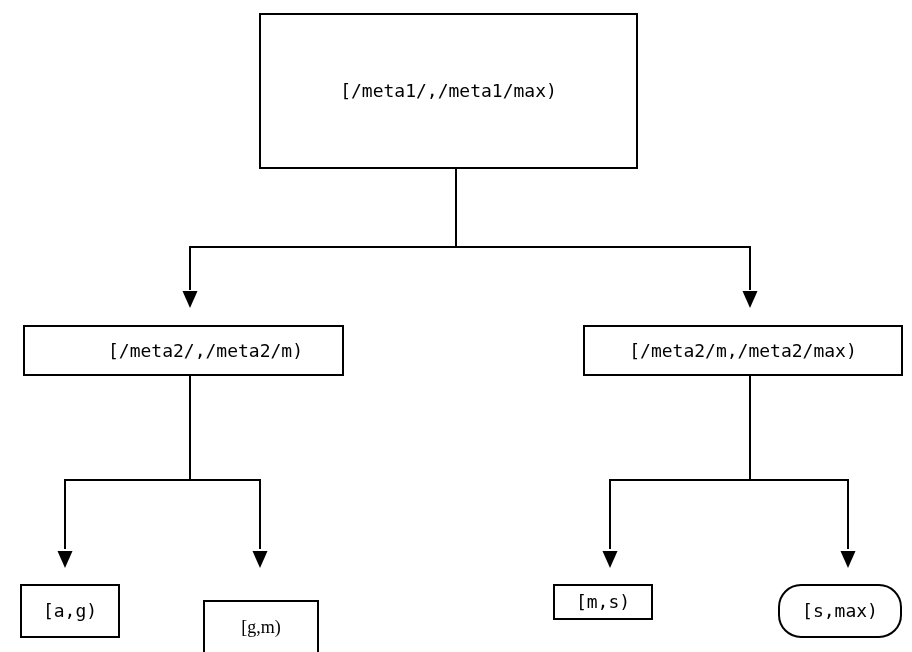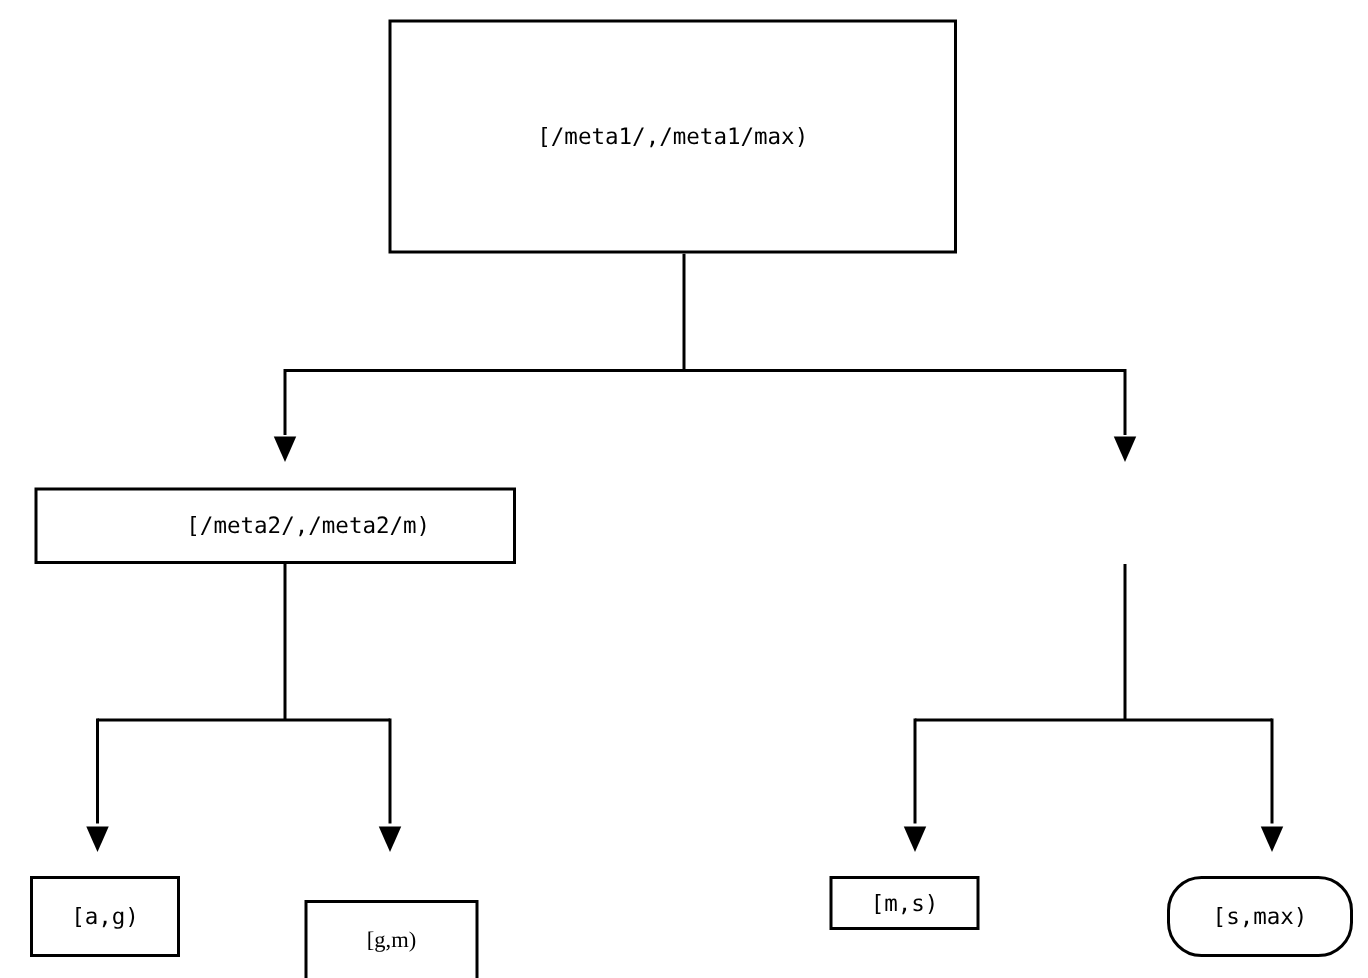--- a/index.html
+++ b/index.html
@@ -23,21 +23,21 @@
     height: 652px;
   }
   .node {
     position: absolute;
     box-sizing: border-box;
     border: 2px solid #000000;
     background: #ffffff;
     display: flex;
     align-items: center;
     justify-content: center;
-    font-size: 15px;
+    font-size: 18px;
     line-height: 1;
     color: #000000;
     white-space: nowrap;
   }
   .node-root        { left: 259px; top: 13px;  width: 379px; height: 156px; }
   .node-left-child  { left: 23px;  top: 325px; width: 321px; height: 51px; padding-left: 44px; }
   .node-right-child { left: 583px; top: 325px; width: 320px; height: 51px; }
   .node-leaf-ag     { left: 8px;   top: 584px; width: 100px; height: 54px; margin-left: 12px; }
   .node-leaf-gm     { left: 203px; top: 600px; width: 116px; height: 54px; font-family: Liberation Serif, serif; }
   .node-leaf-ms     { left: 553px; top: 584px; width: 100px; height: 36px; }
@@ -77,20 +77,23 @@
   </svg>
 
   <div class="node node-root">
     <span>[/meta1/,/meta1/max)</span>
   </div>
 
   <div class="node node-left-child">
     <span>[/meta2/,/meta2/m)</span>
   </div>
 
+  <div class="node node-right-child">
+    <span>[/meta2/m,/meta2/max)</span>
+  </div>
 
   <div class="node node-leaf-ag">
     <span>[a,g)</span>
   </div>
 
   <div class="node node-leaf-gm">
     <span>[g,m)</span>
   </div>
 
   <div class="node node-leaf-ms">

